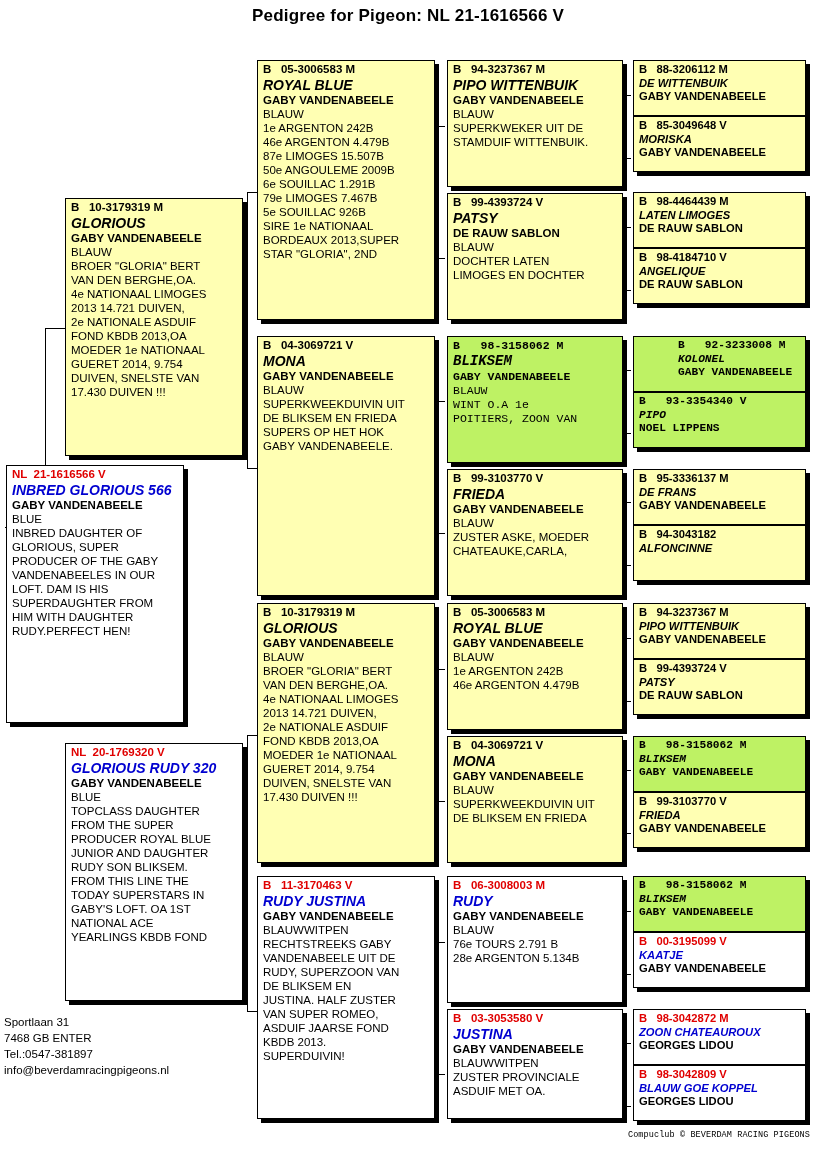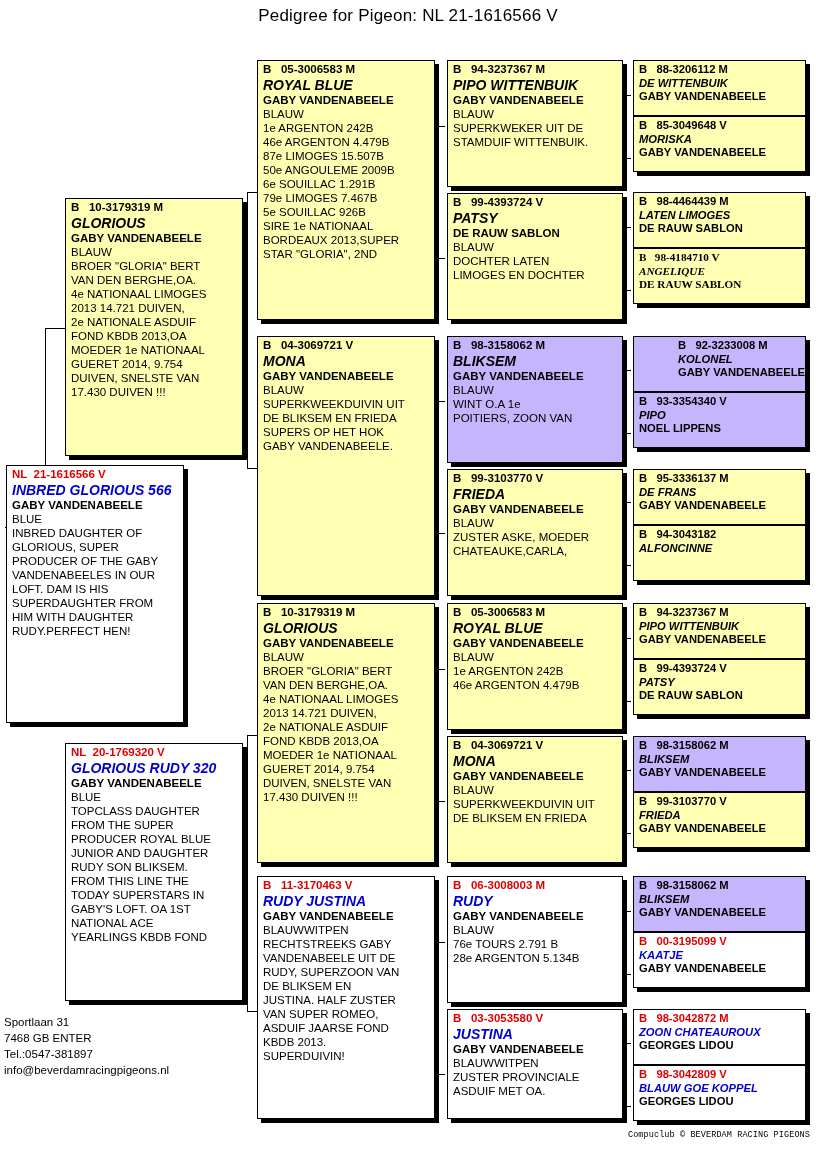--- a/index.html
+++ b/index.html
@@ -14,35 +14,35 @@
     font-family: "Liberation Sans", sans-serif;
     color: #000;
     overflow: hidden;
   }
 
   #page-title {
     position: absolute;
     left: 0; top: 6px; width: 816px;
     text-align: center;
     font-size: 17px;
-    font-weight: normal;
+    font-weight: bold;
     letter-spacing: .2px;
   }
 
   
   .card {
     position: absolute;
     background: #ffffb3;
     border: 1px solid #000;
     box-shadow: 4px 4px 0 0 #000;
     padding: 2px 4px 3px 5px;
     line-height: 1.215;
     overflow: hidden;
   }
-  .card.pink   { background: #c4b5fd; }
+  .card.pink   { background: #bef264; font-family: Liberation Mono, monospace; }
   .card.white  { background: #ffffff; }
 
   .ring {
     font-weight: bold;
     font-size: 11.5px;
     white-space: pre;
     letter-spacing: 0;
   }
   .ring.red { color: #e00000; }
   .name {
@@ -384,21 +384,21 @@
 <div class="card small" style="left:633px; top:116px; width:173px; height:56px;">
   <div class="ring">B   85-3049648 V</div>
   <div class="name">MORISKA</div>
   <div class="breeder">GABY VANDENABEELE</div>
 </div>
 <div class="card small" style="left:633px; top:192px; width:173px; height:56px;">
   <div class="ring">B   98-4464439 M</div>
   <div class="name">LATEN LIMOGES</div>
   <div class="breeder">DE RAUW SABLON</div>
 </div>
-<div class="card small" style="left:633px; top:248px; width:173px; height:56px;font-family:Liberation Serif, serif;">
+<div class="card small" style="left:633px; top:248px; width:173px; height:56px;">
   <div class="ring">B   98-4184710 V</div>
   <div class="name">ANGELIQUE</div>
   <div class="breeder">DE RAUW SABLON</div>
 </div>
 <div class="card small pink" style="left:633px; top:336px; width:173px; height:56px;padding-left:44px;">
   <div class="ring">B   92-3233008 M</div>
   <div class="name">KOLONEL</div>
   <div class="breeder">GABY VANDENABEELE</div>
 </div>
 <div class="card small pink" style="left:633px; top:392px; width:173px; height:56px;">

